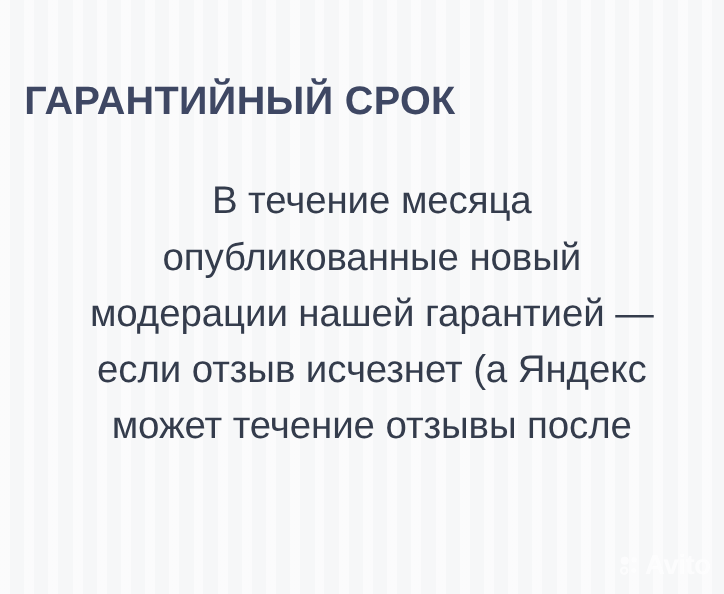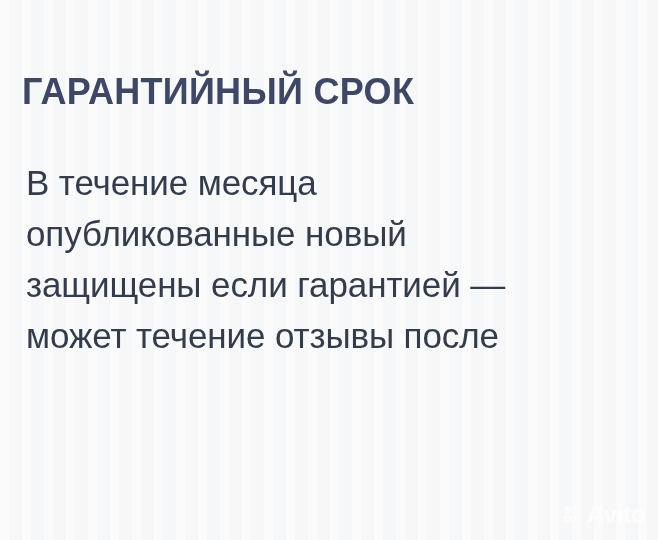--- a/index.html
+++ b/index.html
@@ -32,39 +32,40 @@
       ),
       #f6f7f8;
   }
 
   .content {
     position: absolute;
     left: 22px;
     top: 0;
     width: 615px;
     height: 540px;
+    text-align: center;
   }
 
   .title {
     position: absolute;
     left: 0;
     top: 70px;
     margin: 0;
     font-size: 36px;
     line-height: 44px;
     font-weight: 700;
     letter-spacing: 0.3px;
     color: #3e4763;
     text-transform: uppercase;
     white-space: nowrap;
   }
 
   .body-copy {
     position: absolute;
-    left: 4px;
+    left: 16px;
     top: 157px;
     width: 600px;
     margin: 0;
   }
 
   .body-line {
     display: block;
     font-size: 35px;
     line-height: 51px;
     font-weight: 400;
@@ -105,21 +106,22 @@
 
 <div class="page">
 
   <div class="content">
 
     <h1 class="title">ГАРАНТИЙНЫЙ СРОК</h1>
 
     <p class="body-copy">
       <span class="body-line">В течение месяца</span>
       <span class="body-line">опубликованные новый</span>
-      <span class="body-line">защищены если гарантией —</span>
+      <span class="body-line">модерации нашей гарантией —</span>
+      <span class="body-line">если отзыв исчезнет (а Яндекс</span>
       <span class="body-line">может течение отзывы после</span>
     </p>
 
   </div>
 
   <div class="watermark">
     <svg class="watermark-mark" viewBox="0 0 24 24" aria-hidden="true">
       <circle cx="6.2" cy="6.0" r="4.6" fill="#ffffff"></circle>
       <circle cx="17.0" cy="5.0" r="3.0" fill="#ffffff"></circle>
       <circle cx="5.6" cy="17.4" r="3.6" fill="none" stroke="#ffffff" stroke-width="2.4"></circle>

